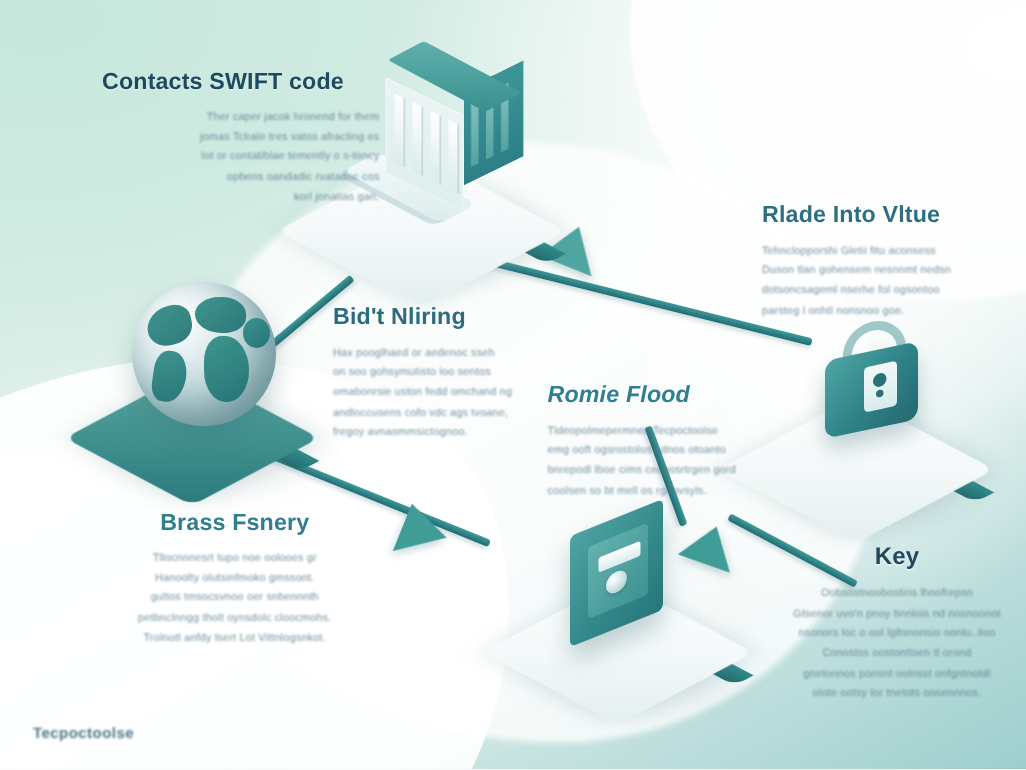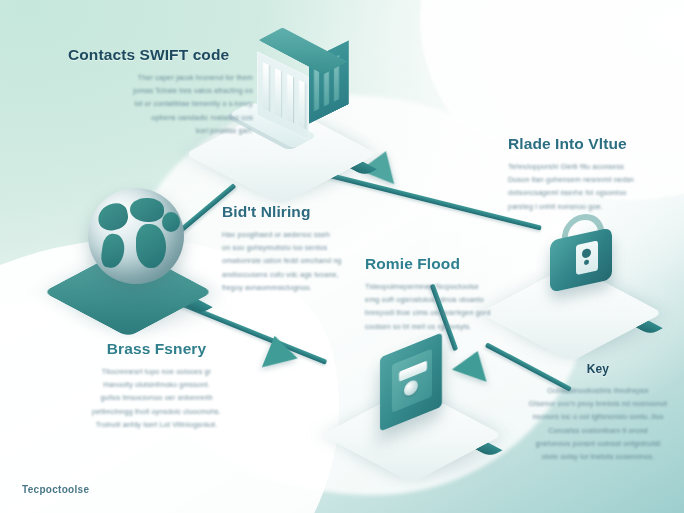--- a/index.html
+++ b/index.html
@@ -79,23 +79,23 @@
 
   #blk-contacts  { left: 68px;  top: 46px;  width: 185px; }
   #blk-contacts .blurb { text-align: right; }
   #blk-blend     { left: 222px; top: 203px; width: 175px; text-align: left; }
   #blk-made      { left: 508px; top: 135px; width: 170px; text-align: left; }
   #blk-remit     { left: 365px; top: 255px; width: 165px; }
   #blk-brass     { left: 64px;  top: 340px; width: 185px; text-align: center; }
   #blk-key       { left: 518px; top: 363px; width: 160px; text-align: center; }
 
   #blk-made h3   { color: #2d6f82; }
-  #blk-remit h3  { color: #2e7f8f; }
+  #blk-remit h3  { color: #2e7f8f; font-style: italic; }
   #blk-blend h3  { color: #2d6b80; }
-  #blk-key h3    { font-size: 12px; }
+  #blk-key h3    { font-size: 16px; }
 
   
   .node { position: absolute; }
 
   .plat {
     position: absolute;
     width: 150px; height: 150px;
     left: 0; top: 0;
     transform: rotateX(58deg) rotateZ(45deg);
     transform-style: preserve-3d;

